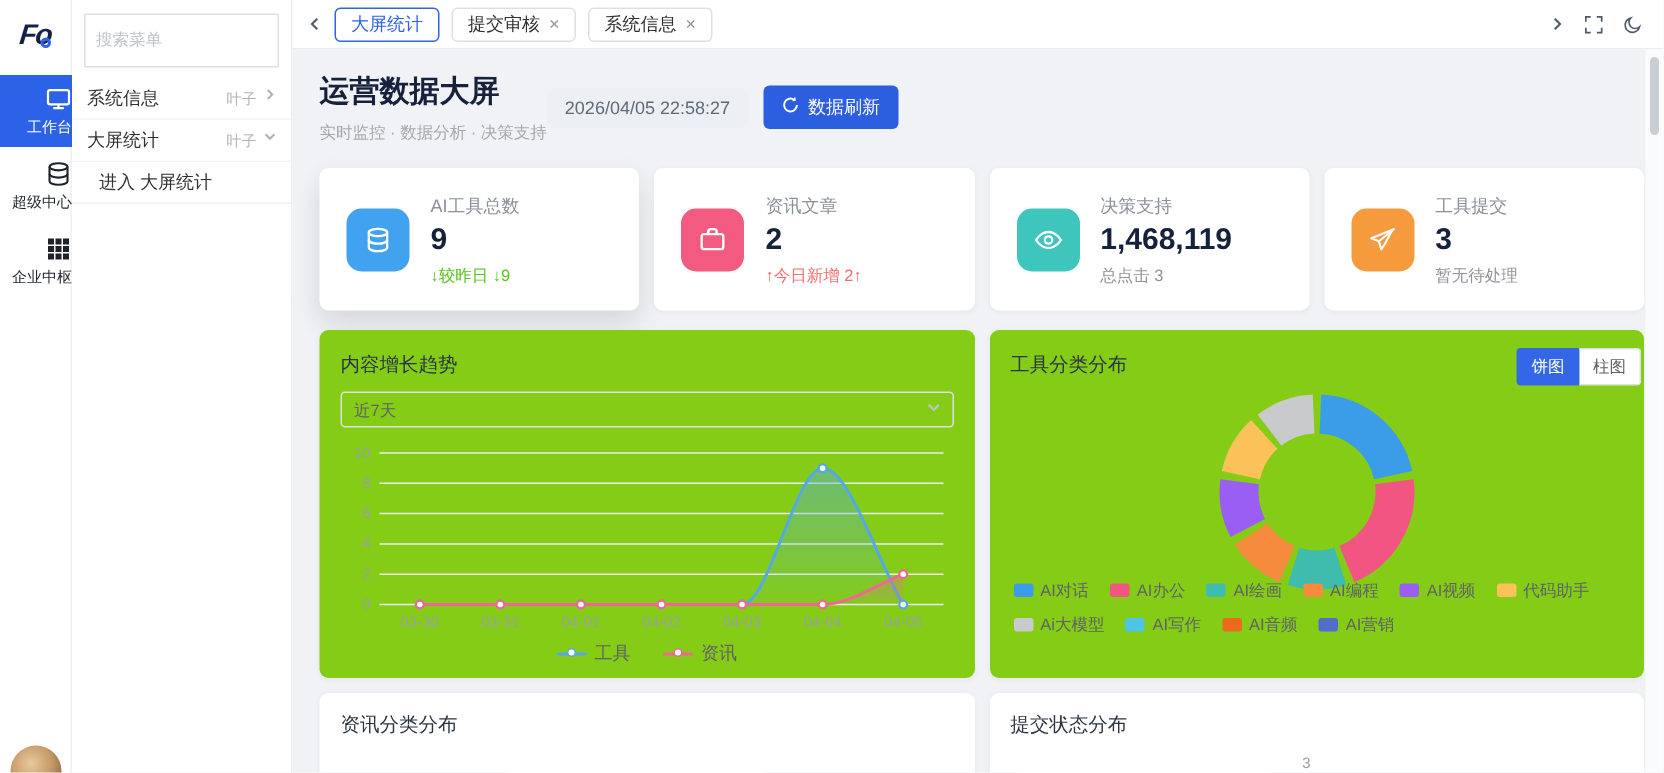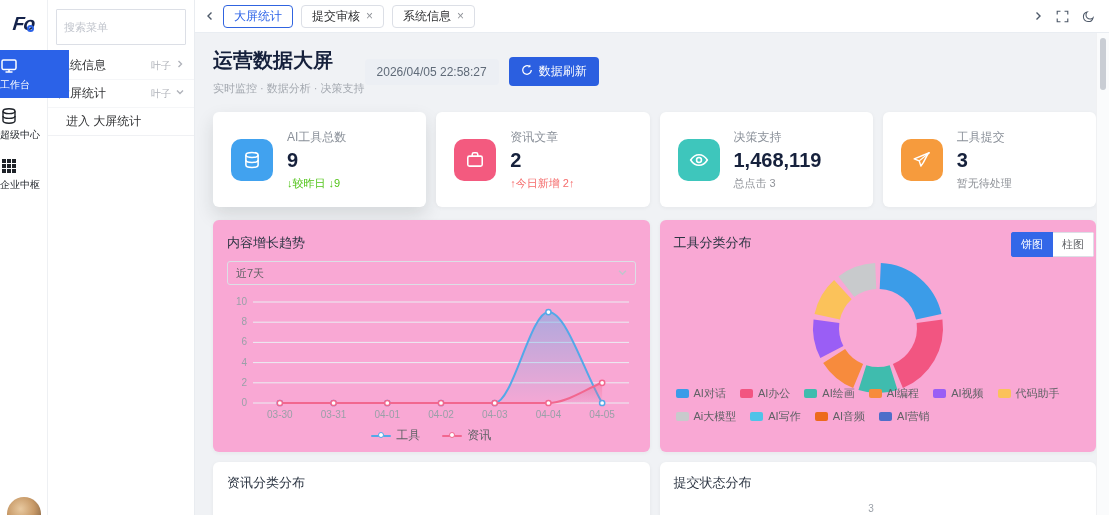--- a/index.html
+++ b/index.html
@@ -3,21 +3,21 @@
 <meta charset="utf-8">
 <style>
   * { box-sizing:border-box; margin:0; padding:0; }
   html,body { width:1109px; height:515px; overflow:hidden; }
   body { font-family:"Liberation Sans","DejaVu Sans",sans-serif; background:#fff; color:#303133; position:relative; font-size:12px; }
 
   
   .rail { position:absolute; left:0; top:0; width:48px; height:515px; background:#fff; border-right:1px solid #eef0f3; z-index:4; }
   .logo { height:48px; display:flex; align-items:center; justify-content:center; }
   .logo-text { font-weight:bold; font-style:italic; font-size:19px; color:#14224a; letter-spacing:-1px; position:relative; transform:skewX(-6deg); }
-  .rail-item { width:69px; padding:7px 0 6px; display:flex; flex-direction:column; align-items:flex-start; gap:3px; font-size:10px; color:#1f2329; cursor:pointer; margin-top:2px; }
+  .rail-item { width:48px; padding:7px 0 6px; display:flex; flex-direction:column; align-items:flex-end; gap:3px; font-size:10px; color:#1f2329; cursor:pointer; margin-top:2px; }
   .rail-item.active { background:#2b62e8; color:#fff; }
   .rail-item svg { display:block; }
   .avatar { position:absolute; left:7px; top:497px; width:34px; height:34px; border-radius:50%;
             background:radial-gradient(circle at 40% 35%, #e8c9a0 0%, #c89a68 45%, #8a6744 80%, #6e4f33 100%); box-shadow:0 0 0 2px #fff; }
 
   
   .menu { position:absolute; left:48px; top:0; width:147px; height:515px; background:#fff; border-right:1px solid #e9ecf0; z-index:3; }
   .search-wrap { padding:9px 8px 7px; }
   .search-input { width:100%; height:36px; border:1px solid #dcdfe6; border-radius:1px; padding:0 7px; font-size:11px; color:#303133; outline:none; font-family:inherit; }
   .search-input::placeholder { color:#c0c4cc; }
@@ -50,21 +50,21 @@
   .stat-card { flex:1; height:95px; background:#fff; border-radius:6px; padding:0 18px; display:flex; align-items:center; gap:14px; box-shadow:0 1px 4px rgba(31,35,41,.05); }
   .stat-card.elevated { box-shadow:0 8px 18px rgba(31,35,41,.13); }
   .icon-box { width:42px; height:42px; border-radius:10px; display:flex; align-items:center; justify-content:center; flex:0 0 auto; }
   .stat-label { font-size:12px; color:#8a9099; }
   .stat-value { font-size:20px; font-weight:bold; color:#16213c; margin:3px 0 4px; }
   .stat-sub { font-size:11px; color:#909399; }
   .stat-sub.up-red { color:#f56c6c; }
   .stat-sub.down-green { color:#52c41a; }
 
   .charts-row { display:flex; gap:10px; margin-bottom:10px; }
-  .chart-card { flex:1; height:232px; background:#f9a8d4; border-radius:6px; padding:14px; position:relative; box-shadow:0 1px 4px rgba(31,35,41,.05); }
+  .chart-card { flex:1; height:232px; background:#84cc16; border-radius:6px; padding:14px; position:relative; box-shadow:0 1px 4px rgba(31,35,41,.05); }
   .chart-title { font-size:13px; color:#2b3442; }
   .range-select { margin-top:9px; height:24px; border:1px solid #dcdfe6; border-radius:3px; display:flex; align-items:center; justify-content:space-between; padding:0 8px; font-size:11px; color:#606266; cursor:pointer; }
   .line-svg { position:absolute; left:14px; top:62px; }
   .tick { font-size:10px; fill:#9aa0a8; }
   .line-legend { position:absolute; left:0; right:0; bottom:8px; display:flex; justify-content:center; gap:22px; }
   .line-legend .item { display:flex; align-items:center; gap:5px; font-size:12px; color:#606266; cursor:pointer; }
   .line-marker { width:20px; height:2px; border-radius:1px; position:relative; }
   .line-marker i { position:absolute; left:7px; top:-3px; width:6px; height:6px; border-radius:50%; background:#fff; border:1.5px solid currentColor; display:block; }
 
   .toggle-group { position:absolute; right:2px; top:12px; display:inline-flex; border-radius:3px; overflow:hidden; }

